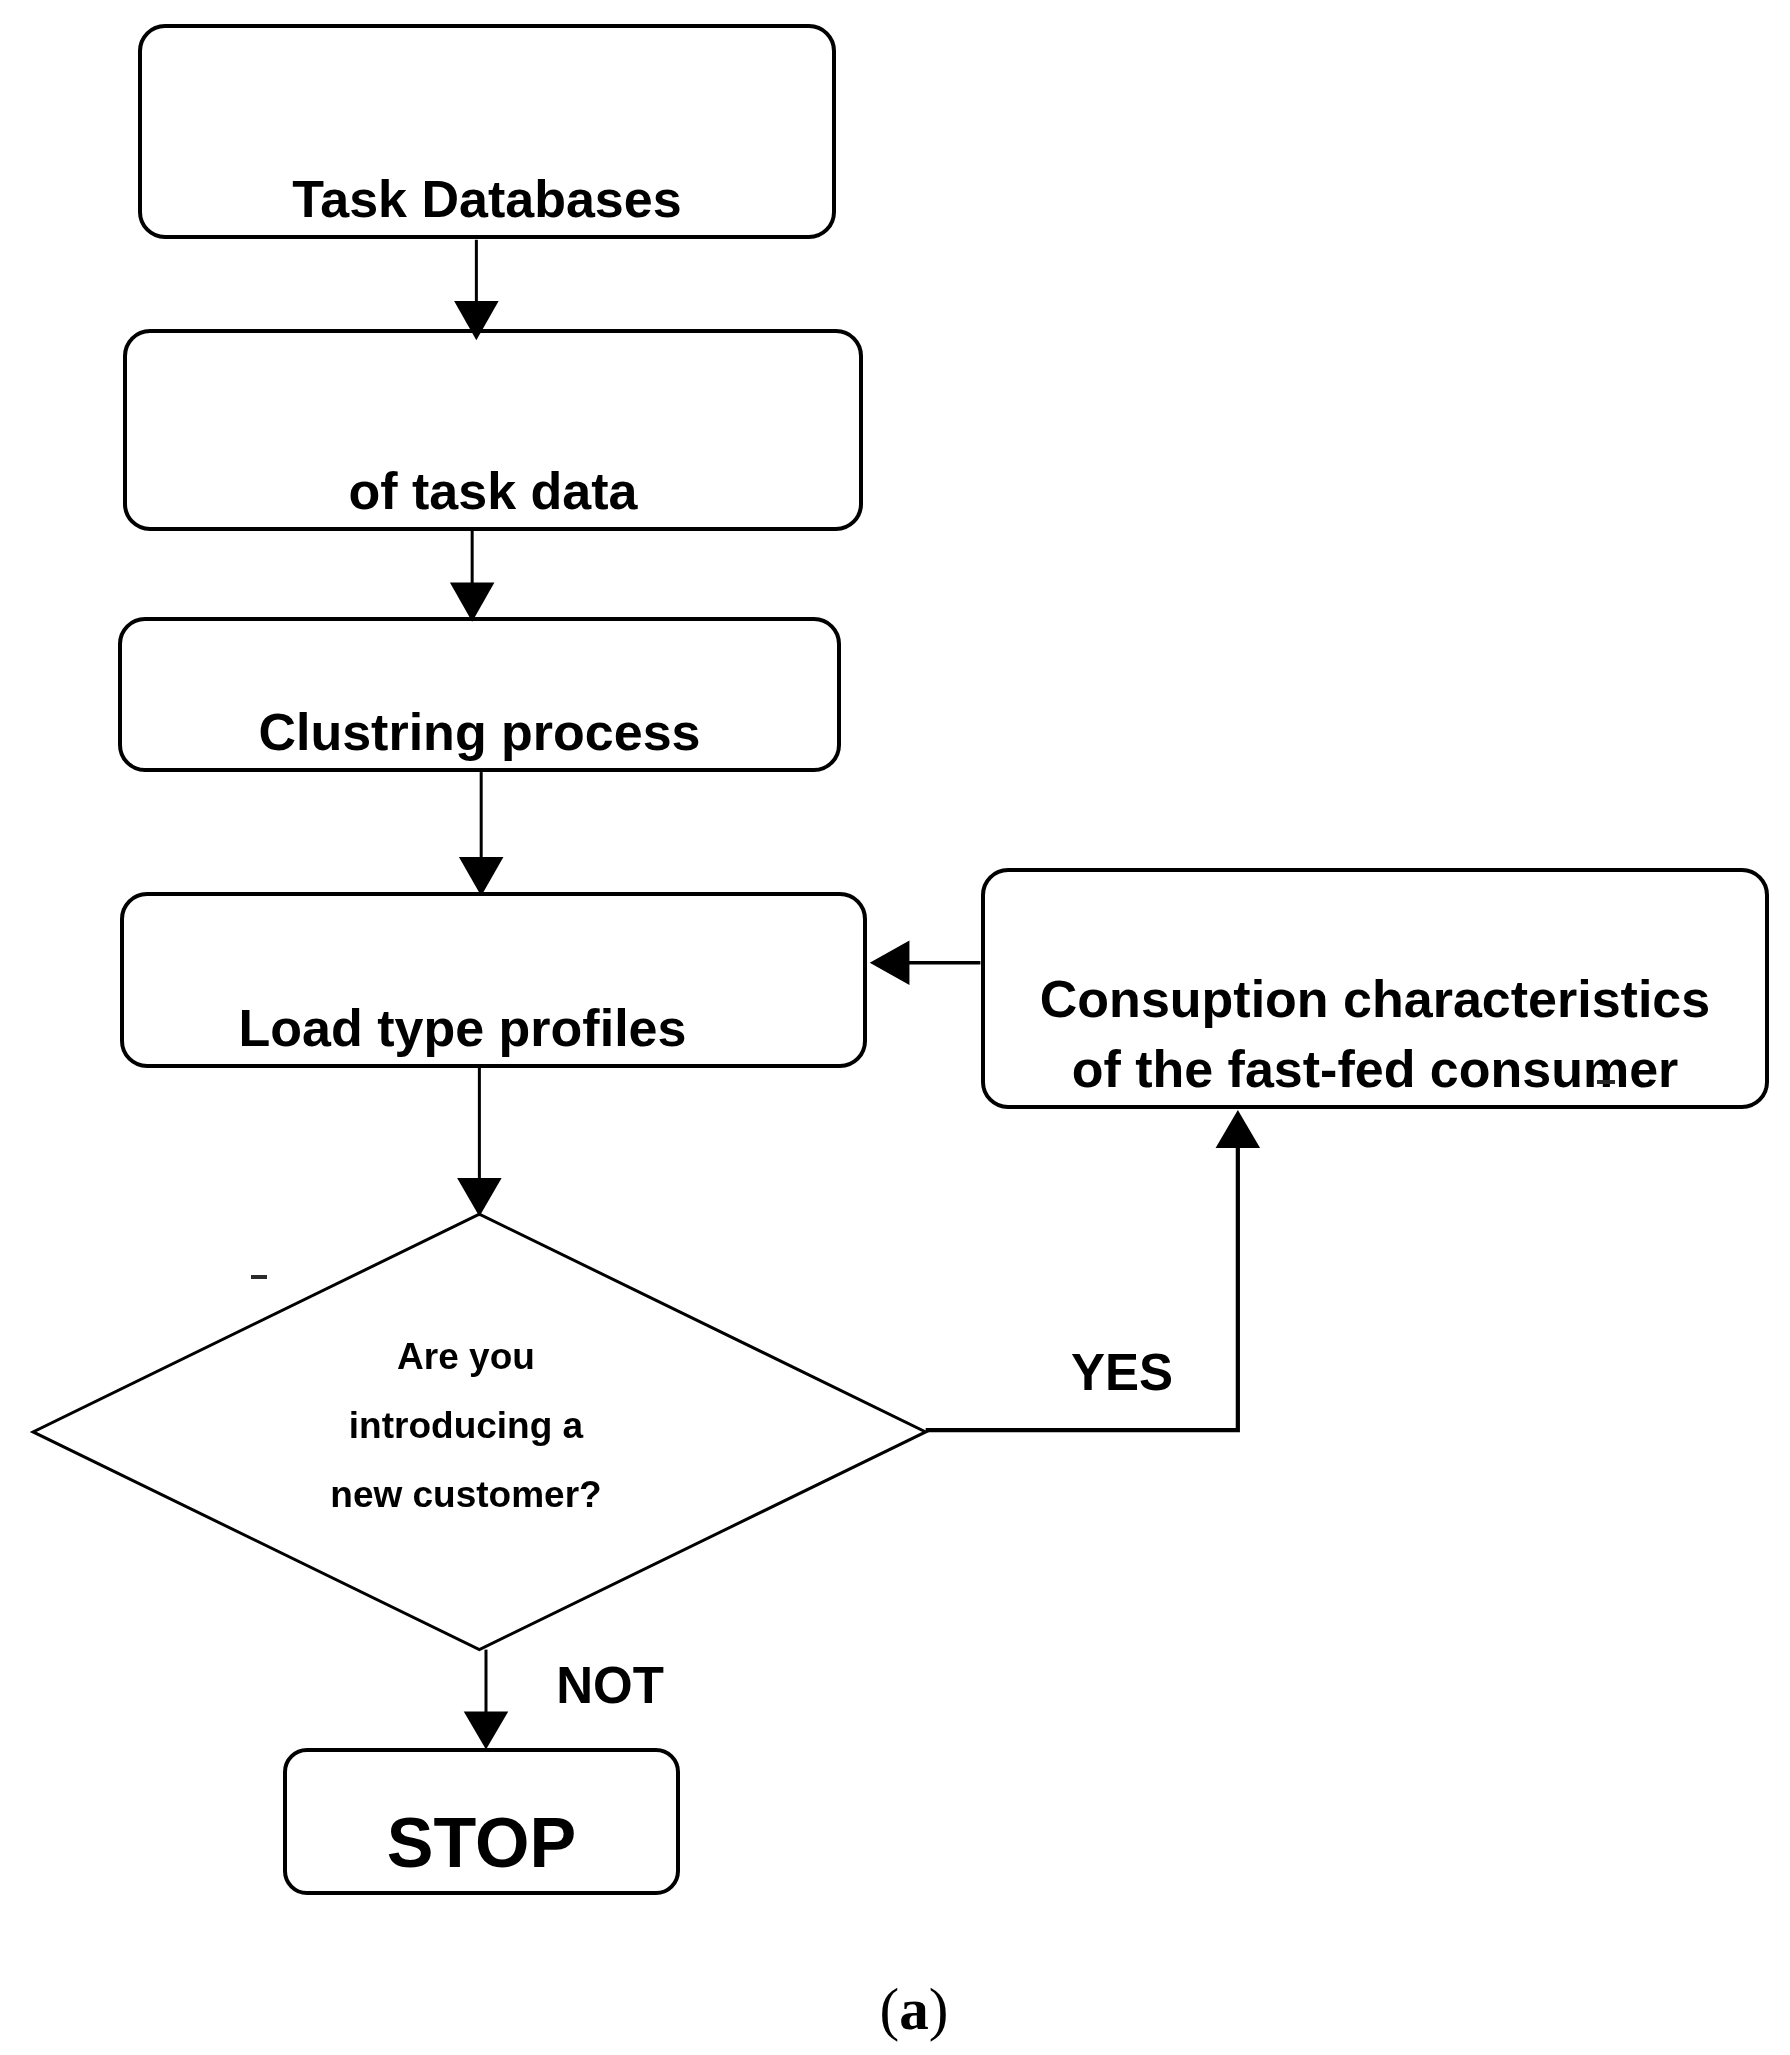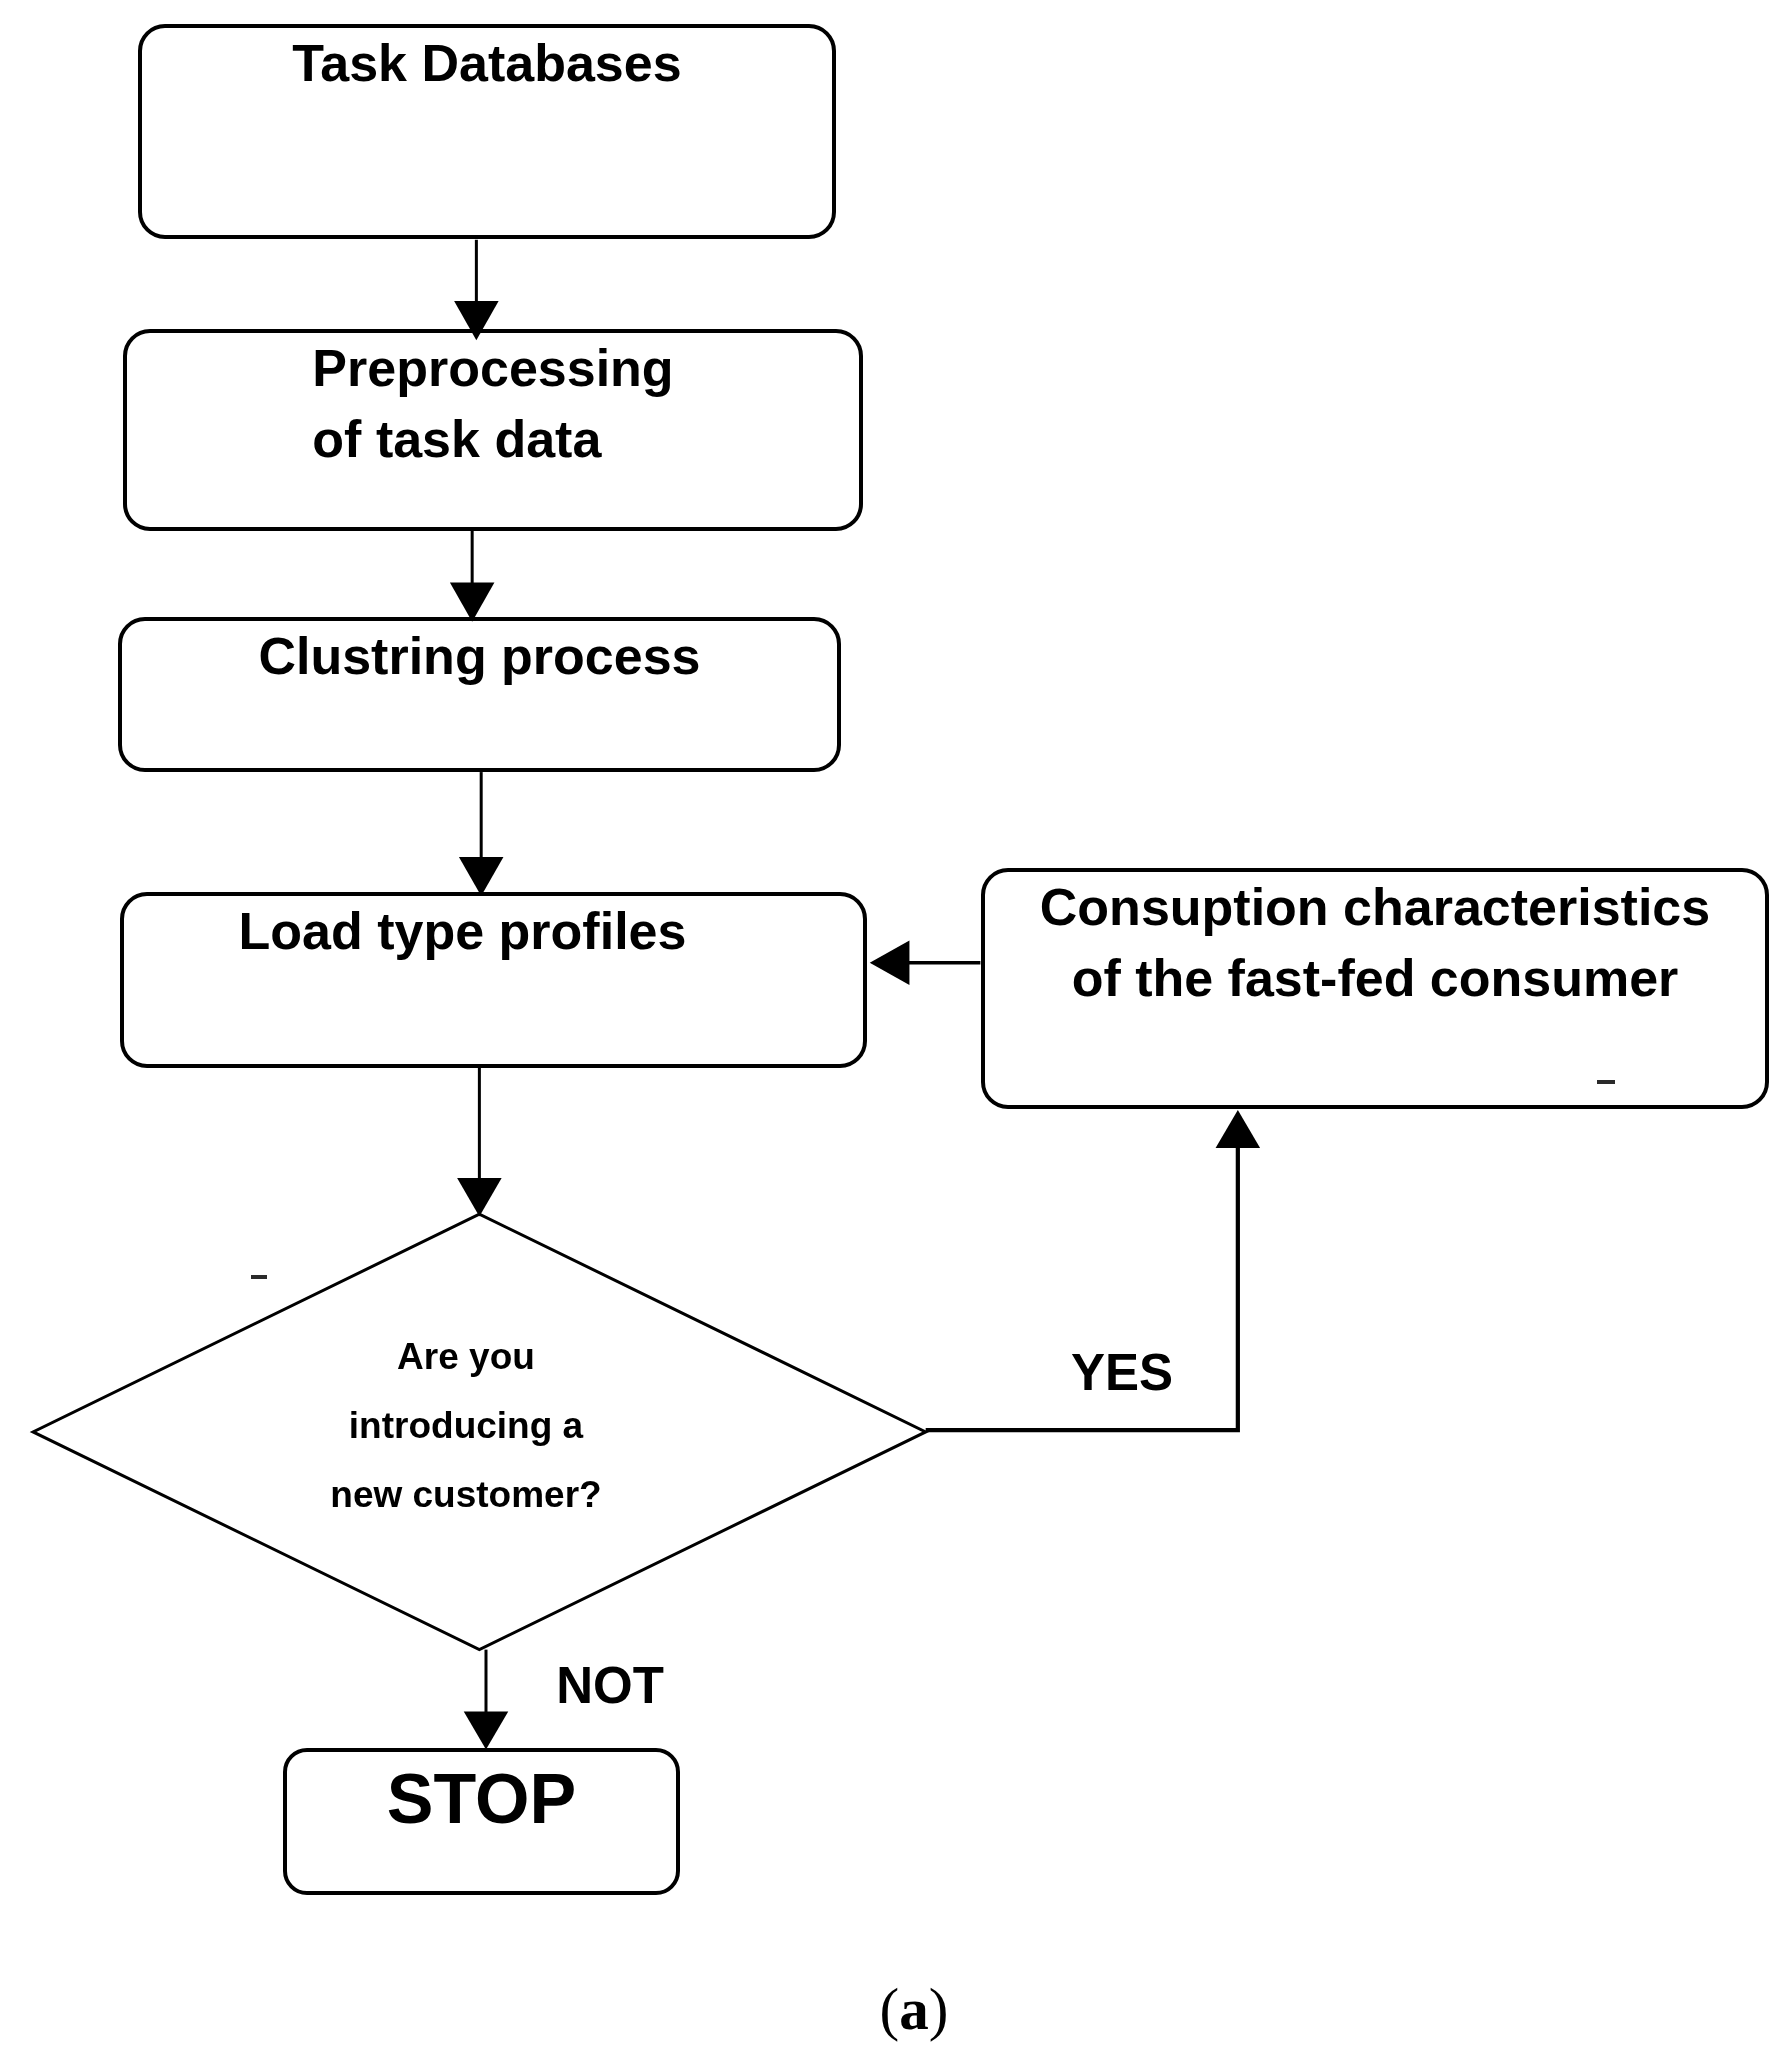--- a/index.html
+++ b/index.html
@@ -16,21 +16,21 @@
     font-family: "Liberation Sans", sans-serif;
     color: #000;
   }
   .box {
     position: absolute;
     box-sizing: border-box;
     border: 4.2px solid #000000;
     border-radius: 27px;
     background: #ffffff;
     display: flex;
-    align-items: flex-start;
+    align-items: flex-end;
     justify-content: center;
     text-align: center;
     font-weight: 700;
     font-size: 52px;
     line-height: 1.36;
     z-index: 1;
   }
   .box .lines { display: inline-block; }
   .box .lines span { display: block; }
   #box-preprocessing .lines { text-align: left; }
@@ -84,21 +84,20 @@
 <body>
 
 <div id="canvas">
 
   <div class="box" id="box-task-databases" style="left:138px; top:24px; width:698px; height:215px;">
     <span>Task Databases</span>
   </div>
 
   <div class="box" id="box-preprocessing" style="left:123px; top:329px; width:740px; height:202px;">
     <span class="lines">
-      <span>Preprocessing</span>
       <span>of task data</span>
     </span>
   </div>
 
   <div class="box" id="box-clustering" style="left:118px; top:617px; width:723px; height:155px;">
     <span>Clustring process</span>
   </div>
 
   <div class="box" id="box-load-profiles" style="left:120px; top:892px; width:747px; height:176px;">
     <span>Load type profiles</span>

